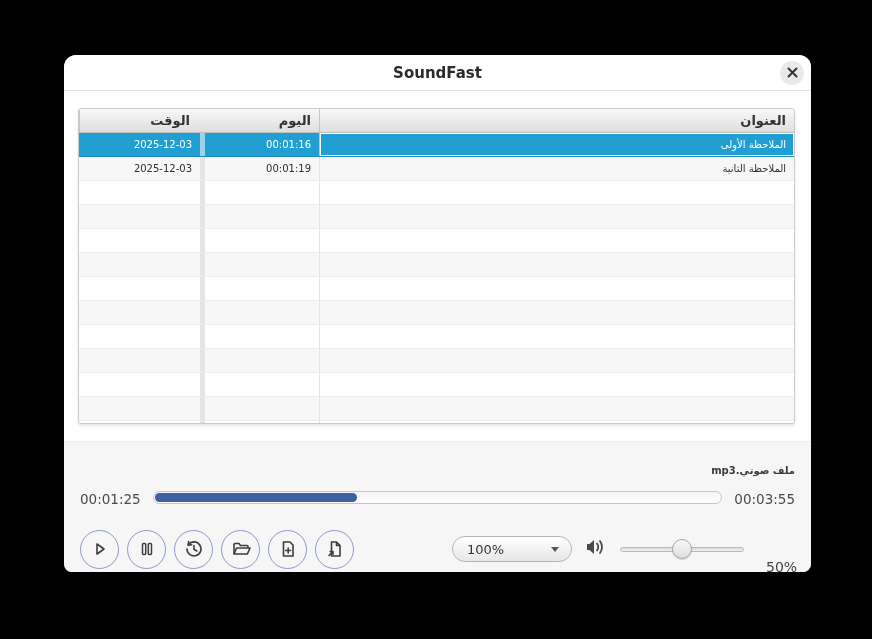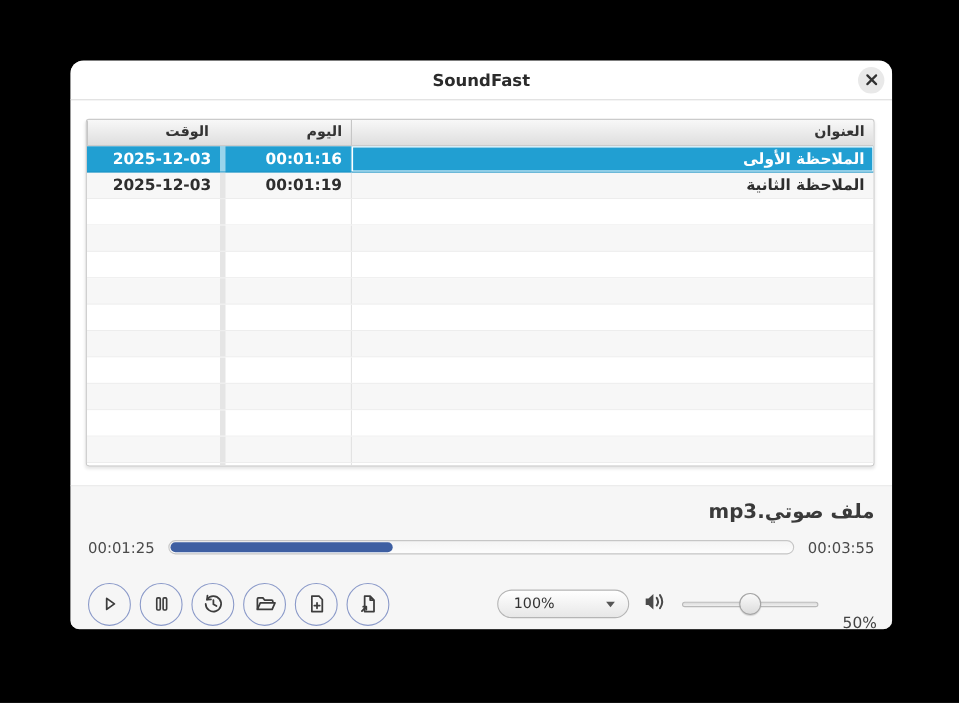--- a/index.html
+++ b/index.html
@@ -49,38 +49,38 @@
     border-bottom:1px solid #bfbfbf;
   }
   .th { font-size:13px; font-weight:bold; color:#333;
     display:flex; align-items:center; justify-content:flex-start;
     padding:0 8px; }
   .th-title { flex:1; border-left:1px solid #c6c6c6; }
   .th-time  { width:119px; border-left:1px solid #c6c6c6; }
   .th-date  { width:121px; }
   .trow { display:flex; height:24px; background:#ffffff; border-bottom:1px solid #ededed; }
   .trow.alt { background:#f7f7f7; }
-  .td { font-size:14px; color:#2e2e2e;
+  .td { font-size:10px; color:#2e2e2e;
     display:flex; align-items:center; justify-content:flex-start;
-    padding:0 8px; overflow:hidden; white-space:nowrap;font-weight:bold; }
+    padding:0 8px; overflow:hidden; white-space:nowrap; }
   .td-title { flex:1; border-left:1px solid #e3e3e3; }
   .td-time  { width:119px; border-left:5px solid #e5e5e5; }
   .td-date  { width:121px; }
   .trow.selected { background:#219fd2; border-bottom:1px solid #1b8fc0; }
   .trow.selected .td { color:#ffffff; border-left-color:rgba(255,255,255,0.55); }
   .trow.selected .td-title { box-shadow:inset 0 0 0 1px #ffffff; }
   
   .panel {
     flex:none; height:131px;
     background:#f6f6f6; border-top:1px solid #ebebeb;
     padding:0 16px;
   }
   .filename {
     direction:rtl; text-align:right;
-    margin-top:13px; font-size:18px; font-weight:bold; color:#3a3a3a;
+    margin-top:23px; font-size:10px; font-weight:bold; color:#3a3a3a;
   }
   .progress-row { margin-top:15px; display:flex; align-items:flex-start; }
   .time-label { font-size:13.5px; color:#4a4a4a; flex:none; }
   .progress-track {
     flex:1; height:13px; margin:0 12px;
     background:linear-gradient(#f4f4f4,#fdfdfd);
     border:1px solid #c6c6c6; border-radius:7px;
     overflow:hidden; position:relative;
   }
   .progress-fill {

